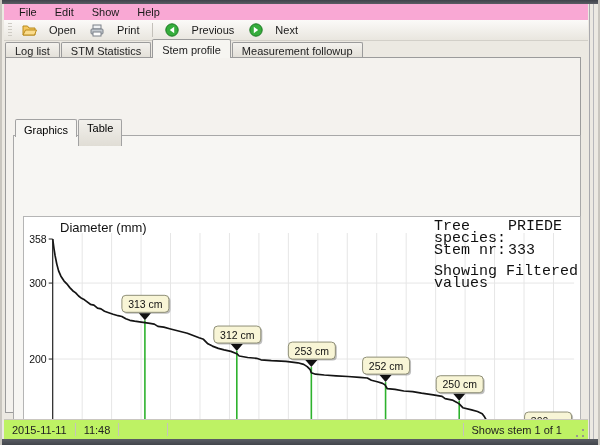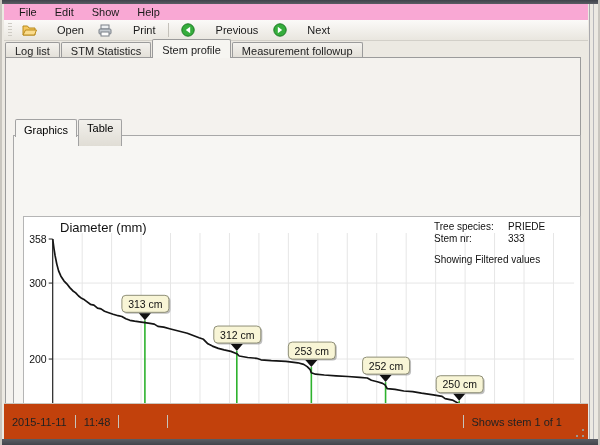--- a/index.html
+++ b/index.html
@@ -16,21 +16,21 @@
     background:#ece9e2; border-left:1px solid #a9a9ad; }
   .right-frame .inner { position:absolute; left:3px; top:0; bottom:0; width:1px; background:#b7b7bb; }
 
   .menubar { position:absolute; top:4px; left:2px; right:10px; height:16px; background:#f9a8d4;
     display:flex; align-items:center; padding-left:6px; font-size:11px; color:#1a1a1a; }
   .menu-item { padding:1px 9px; cursor:default; }
 
   .toolbar { position:absolute; top:20px; left:2px; right:10px; height:21px;
     background:linear-gradient(#fbfaf8,#e9e6df); border-bottom:1px solid #d2cfc8;
     display:flex; align-items:center; padding-left:4px; font-size:11px; color:#1a1a1a; }
-  .tool-btn { display:flex; align-items:center; gap:20px; padding:2px 6px; border:1px solid transparent; border-radius:2px; }
+  .tool-btn { display:flex; align-items:center; gap:12px; padding:2px 6px; border:1px solid transparent; border-radius:2px; }
   .tool-sep { width:1px; height:14px; background:#c4c1ba; margin:0 5px; }
   .grip { width:4px; height:14px; margin-right:3px;
     background:repeating-linear-gradient(180deg,#cfccc5 0 1px,transparent 1px 3px); }
 
   .tabstrip { position:absolute; top:41px; left:3px; right:14px; height:17px; display:flex; align-items:flex-end; font-size:11px; }
   .tab { padding:2px 9px 2px; background:linear-gradient(#f4f2ee,#e2dfd7); border:1px solid #9b9b9b;
     border-bottom:none; border-radius:2px 2px 0 0; margin-right:1px; color:#222; height:16px; }
   .tab.active { background:#f6f5f1; height:19px; padding-top:4px; position:relative; z-index:3; font-size:11px; }
   .tabpage { position:absolute; top:57px; left:3px; width:576px; height:356px;
     background:#f4f2ee; border:1px solid #9b9b9b; }
@@ -40,26 +40,26 @@
     border-bottom:none; border-radius:2px 2px 0 0; margin-right:1px; height:27px; }
   .subtab.active { background:#f7f6f3; height:18px; padding-top:4px; }
   .subtabpage { position:absolute; top:77px; left:7px; width:568px; height:332px;
     background:#f7f6f3; border:1px solid #a8a8a8; }
 
   .chart-panel { position:absolute; top:80px; left:9px; width:558px; height:326px;
     background:#ffffff; border:1px solid #b5b5b5; }
   .chart-panel svg { position:absolute; top:0; left:0; }
   .axis-label { position:absolute; font-size:13px; color:#111; }
   .ylabel { top:3px; left:36px; }
-  .chart-info { position:absolute; top:4px; left:410px; width:146px; font-size:10px; color:#111; line-height:12px; }
+  .chart-info { position:absolute; top:4px; left:410px; width:146px; font-size:15px; color:#111; line-height:12px;font-family:Liberation Mono, monospace; }
   .info-row { display:flex; }
   .info-row .lbl { width:74px; }
   .info-note { margin-top:9px; }
 
-  .statusbar { position:absolute; left:2px; right:10px; bottom:6px; height:36px; background:#c2410c;
+  .statusbar { position:absolute; left:2px; right:10px; bottom:6px; height:20px; background:#bef264;
     border-top:1px solid #cac7c0; display:flex; align-items:center; font-size:11px; color:#222; }
   .status-cell { padding:0 8px; height:14px; display:flex; align-items:center; }
   .status-div { width:1px; height:13px; background:#c6c3bc; }
   .status-spacer { flex:1; }
   .resize-grip { width:12px; height:12px; margin:0 2px 0 4px; align-self:flex-end;
     background:
       radial-gradient(circle at 9px 3px,#9a978f 1px,transparent 1.4px),
       radial-gradient(circle at 9px 9px,#9a978f 1px,transparent 1.4px),
       radial-gradient(circle at 3px 9px,#9a978f 1px,transparent 1.4px); }
 

